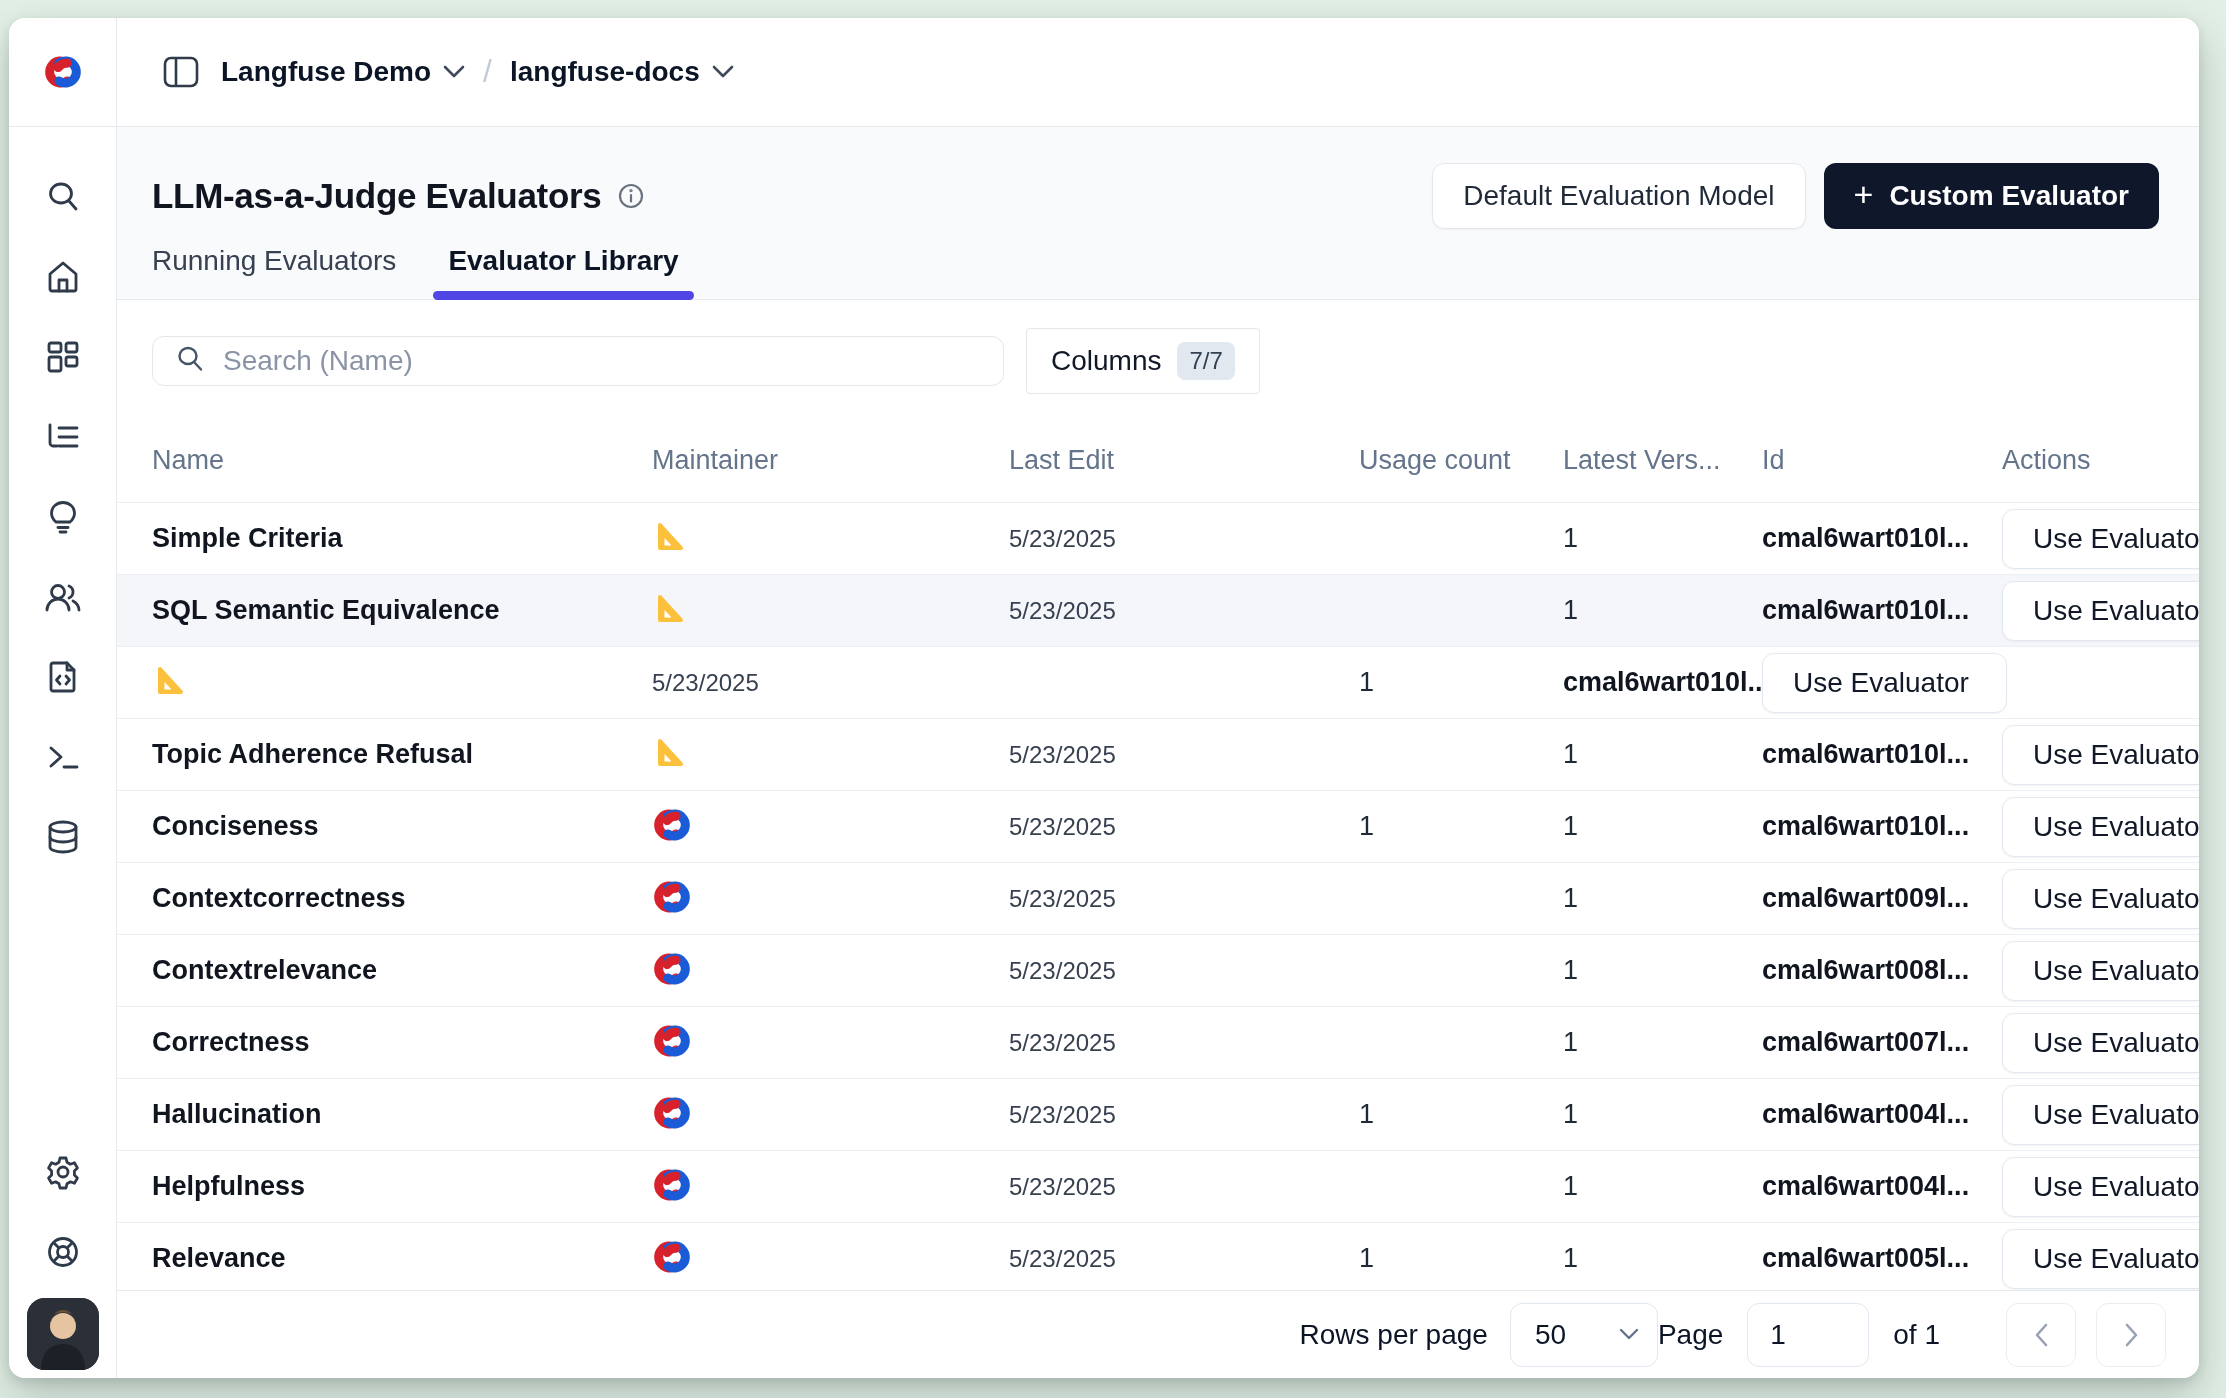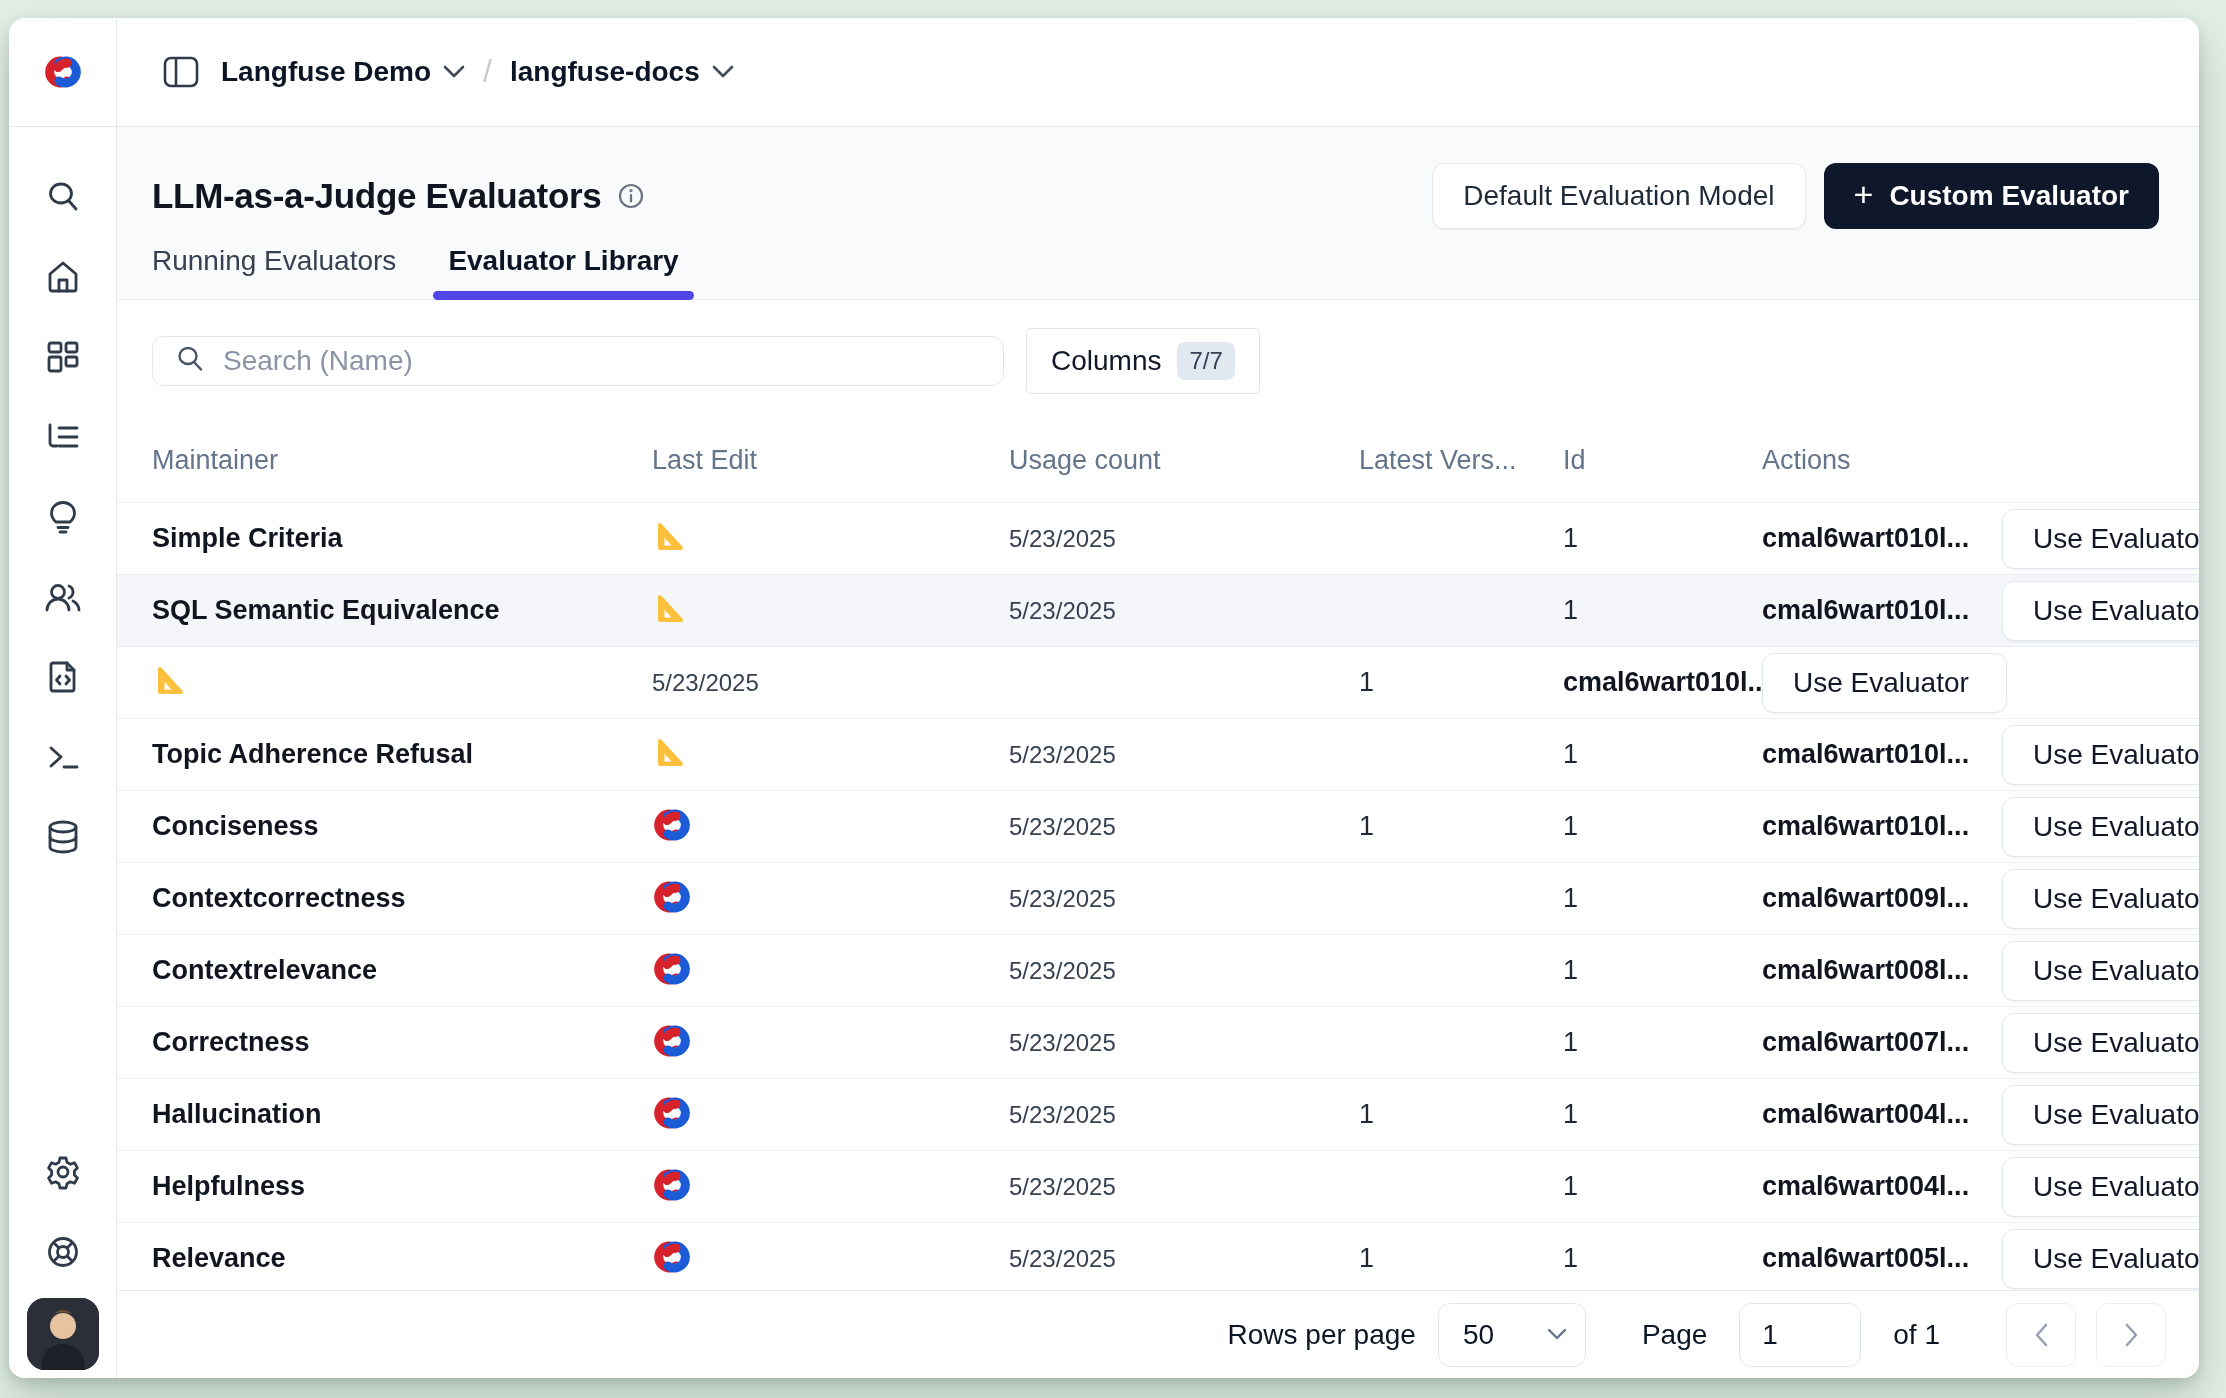--- a/index.html
+++ b/index.html
@@ -76,21 +76,21 @@
   .use-btn {
     width: 245px; height: 60px; border: 1.5px solid #e2e8f0; border-radius: 12px; background: #fff;
     font-size: 28px; font-weight: 500; color: #111827; display: flex; align-items: center; padding-left: 30px;
     box-shadow: 0 1px 2px rgba(16,24,40,0.05); cursor: pointer; white-space: nowrap; font-family: inherit;
   }
   
   .tfooter { height: 88px; flex: 0 0 88px; border-top: 1px solid #e6e9ed; display: flex; align-items: center; justify-content: flex-end; padding-right: 33px; background: #fff; }
   .tfooter .lbl { font-size: 28px; font-weight: 500; color: #0b1526; }
   .rp-select { width: 148px; height: 64px; border: 1.5px solid #e2e8f0; border-radius: 12px; display: flex; align-items: center; justify-content: space-between; padding: 0 18px 0 24px; margin-left: 22px; cursor: pointer; background: #fff; }
   .rp-select .val { font-size: 28px; font-weight: 500; color: #0b1526; }
-  .page-group { display: flex; align-items: center; margin-left: 56px; gap: 32px; }
+  .page-group { display: flex; align-items: center; gap: 24px; }
   .page-input { width: 122px; height: 64px; border: 1.5px solid #e2e8f0; border-radius: 12px; font-size: 28px; font-weight: 500; color: #0b1526; padding-left: 22px; outline: none; font-family: inherit; background: #fff; }
   .nav-btns { display: flex; gap: 20px; margin-left: 66px; }
   .nav-btn { width: 70px; height: 64px; border: 1.5px solid #e9edf2; border-radius: 12px; background: #fff; display: flex; align-items: center; justify-content: center; color: #98a2b3; cursor: pointer; }
 </style>
 </head>
 <body>
 
 <svg width="0" height="0" style="position:absolute">
   <defs>
     <g id="lf-logo">
@@ -289,20 +289,21 @@
           </span>
           <input type="text" placeholder="Search (Name)" style="">
         </div>
         <button class="columns-btn">
           <span>Columns</span>
           <span class="col-badge">7/7</span>
         </button>
       </div>
 
       <div class="thead grid-cols">
+        <div class="th">Name</div>
         <div class="th">Maintainer</div>
         <div class="th">Last Edit</div>
         <div class="th">Usage count</div>
         <div class="th">Latest Vers...</div>
         <div class="th">Id</div>
         <div class="th">Actions</div>
       </div>
 
       <div class="tbody">
           <div class="trow grid-cols">

